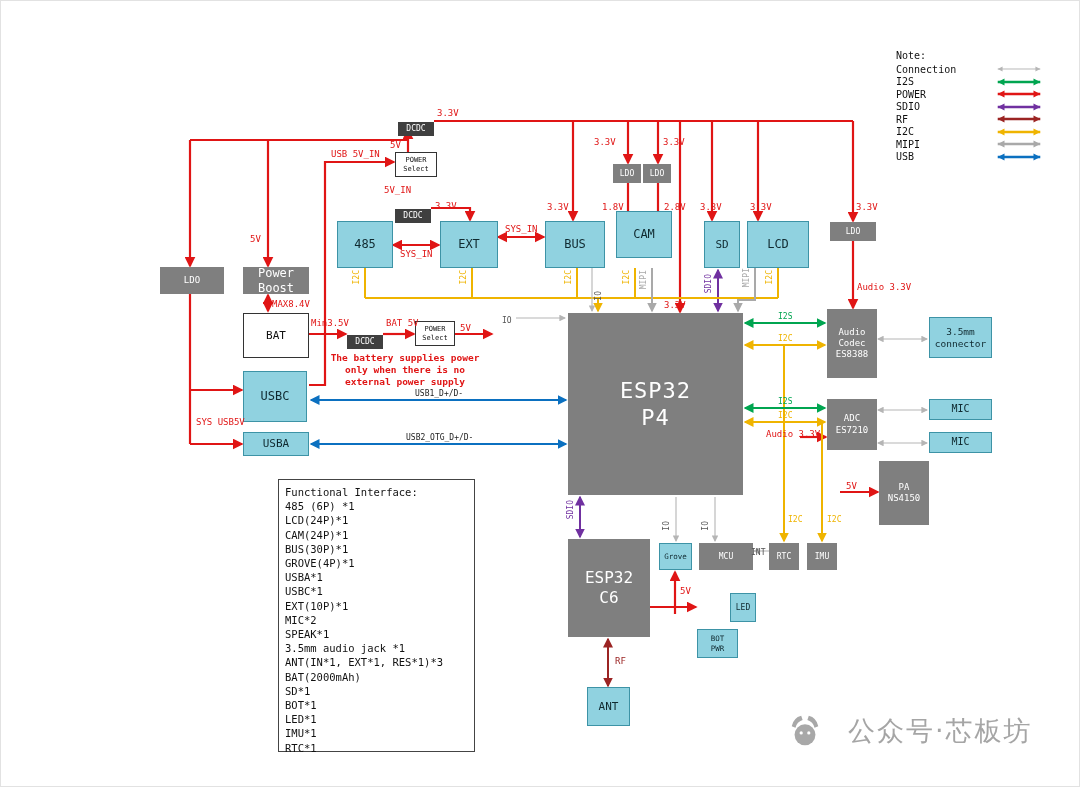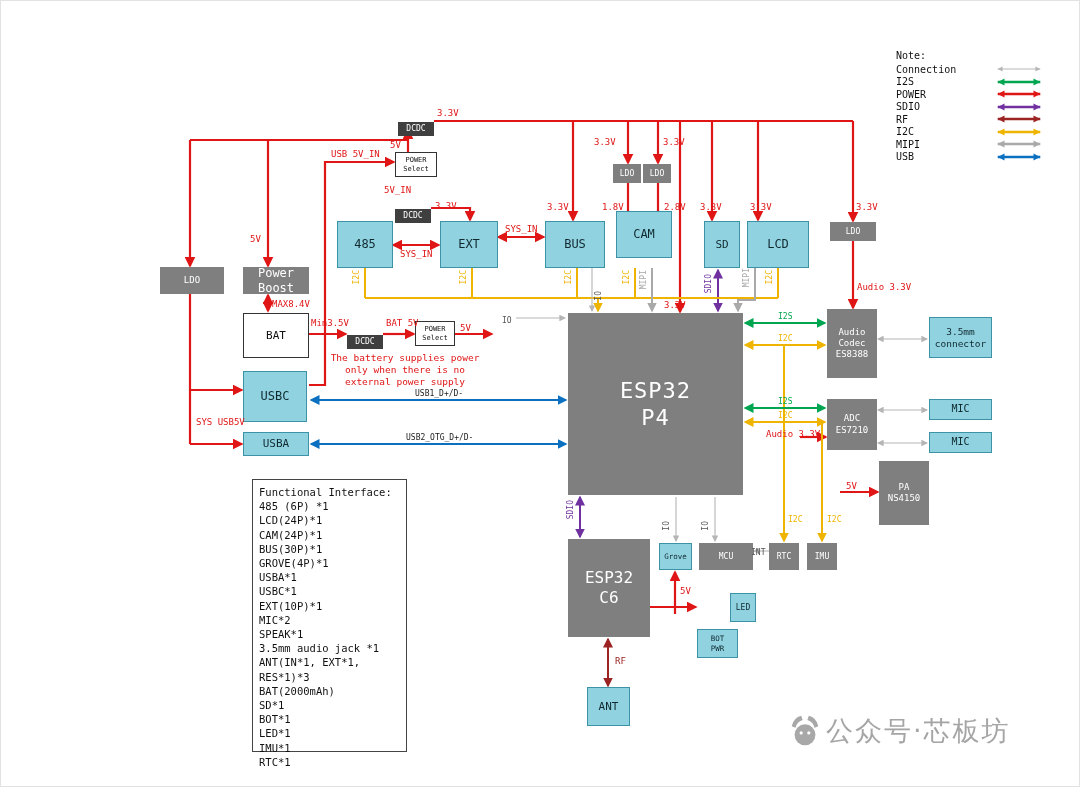--- a/index.html
+++ b/index.html
@@ -17,29 +17,29 @@
   .c-power{color:var(--c-power);}
   .c-i2c{color:var(--c-i2c);}
   .c-i2s{color:var(--c-i2s);}
   .c-sdio{color:var(--c-sdio);}
   .c-mipi{color:var(--c-mipi);}
   .c-rf{color:var(--c-rf);}
   .c-io{color:#555;margin-top:9px;}
   .c-dark{color:#222;}
   .rot{writing-mode:vertical-rl;transform:rotate(180deg);font-size:8px;}
   .fs8{font-size:8px;}
-  .note3{white-space:pre-line;}
+  .note3{white-space:pre-line;font-weight:bold;}
   .func-box{position:absolute;background:#fff;border:1px solid #444;color:#111;
             font-size:10.5px;line-height:14.2px;padding:5px 6px;box-sizing:border-box;}
   .legend{position:absolute;width:152px;font-size:10px;color:#111;}
   .legend-note{margin-bottom:2px;}
   .legend-row{display:flex;align-items:center;justify-content:space-between;height:12.5px;}
   .legend-label{flex:0 0 auto;}
   .legend-arrow{width:58px;height:10px;flex:0 0 auto;}
-  .watermark{position:absolute;display:flex;align-items:center;gap:2px;color:#a5a5a5;justify-content:flex-end;}
+  .watermark{position:absolute;display:flex;align-items:center;gap:24px;color:#a5a5a5;justify-content:flex-end;}
   .wm-text{font-size:27px;letter-spacing:2px;font-family:"DejaVu Sans","Liberation Sans",sans-serif;}
   .wm-logo{display:inline-flex;}
 </style>
 </head>
 <body>
 
 <div id="canvas">
 
   <svg class="wires" width="1080" height="787" viewBox="0 0 1080 787">
     <defs>
@@ -251,21 +251,21 @@
   <span class="lbl c-io fs8" style="left:502px;top:308px">IO</span>
   <span class="lbl c-io fs8" style="left:751px;top:540px">INT</span>
   <span class="lbl c-i2s fs8" style="left:778px;top:313px">I2S</span>
   <span class="lbl c-i2c fs8" style="left:778px;top:335px">I2C</span>
   <span class="lbl c-i2s fs8" style="left:778px;top:398px">I2S</span>
   <span class="lbl c-i2c fs8" style="left:778px;top:412px">I2C</span>
   <span class="lbl c-i2c fs8" style="left:788px;top:516px">I2C</span>
   <span class="lbl c-i2c fs8" style="left:827px;top:516px">I2C</span>
   <span class="lbl c-rf" style="left:615px;top:657px">RF</span>
 
-  <div class="func-box" style="left:252px;top:479px;width:155px;height:273px">
+  <div class="func-box" style="left:278px;top:479px;width:197px;height:273px">
     <div>Functional Interface:</div>
     <div>
         <div class="fi-item">485 (6P) *1</div>
         <div class="fi-item">LCD(24P)*1</div>
         <div class="fi-item">CAM(24P)*1</div>
         <div class="fi-item">BUS(30P)*1</div>
         <div class="fi-item">GROVE(4P)*1</div>
         <div class="fi-item">USBA*1</div>
         <div class="fi-item">USBC*1</div>
         <div class="fi-item">EXT(10P)*1</div>

